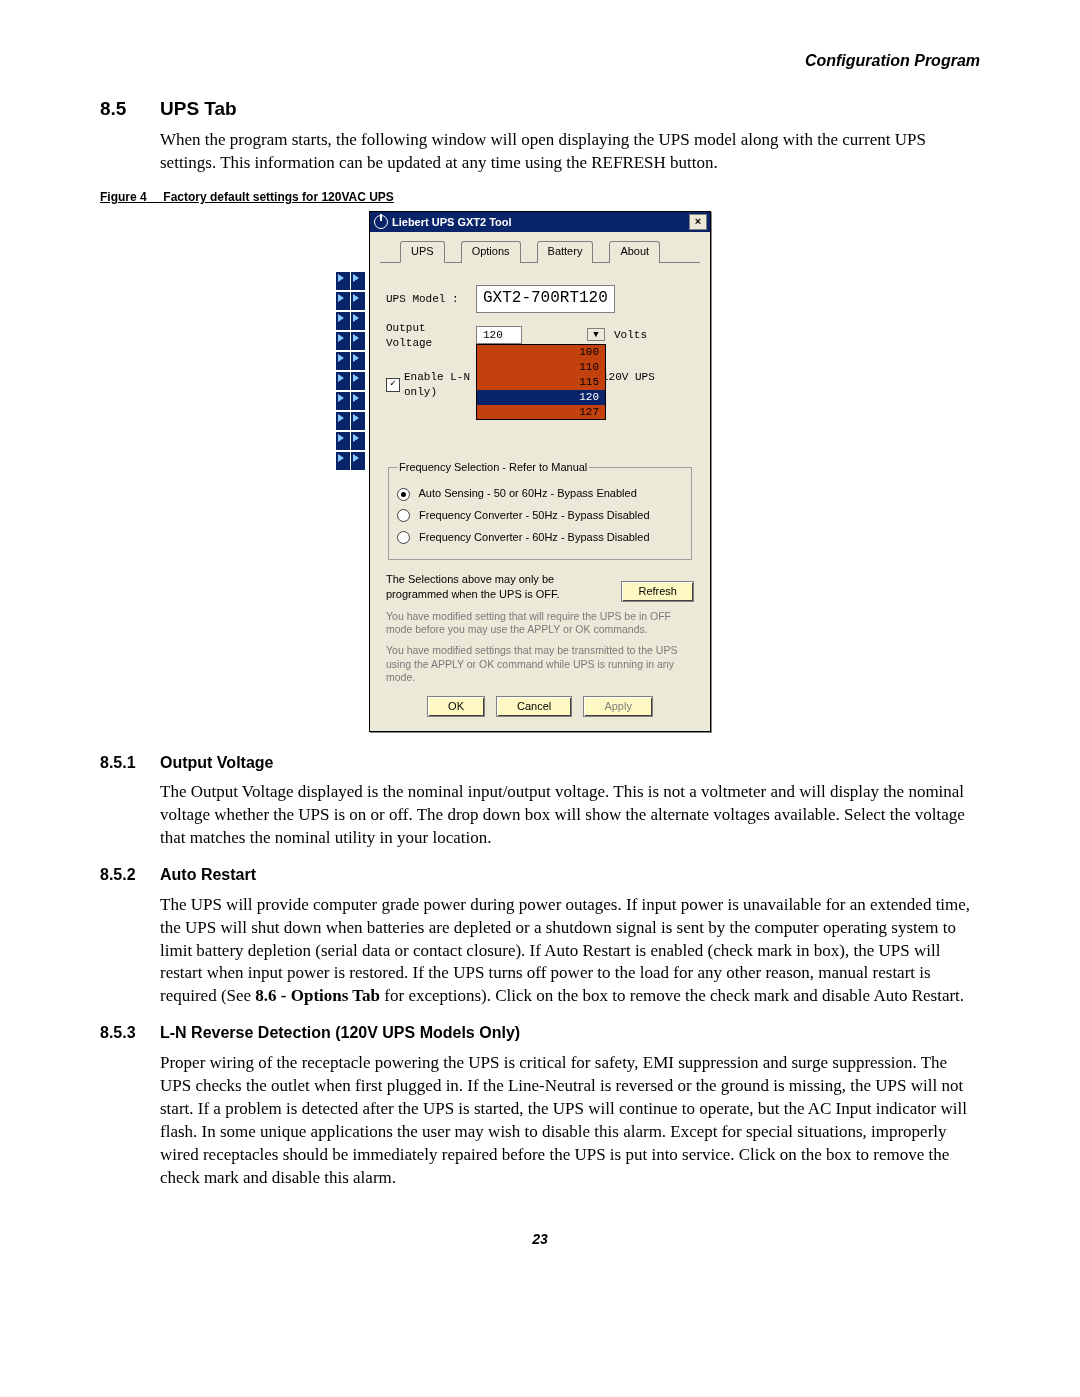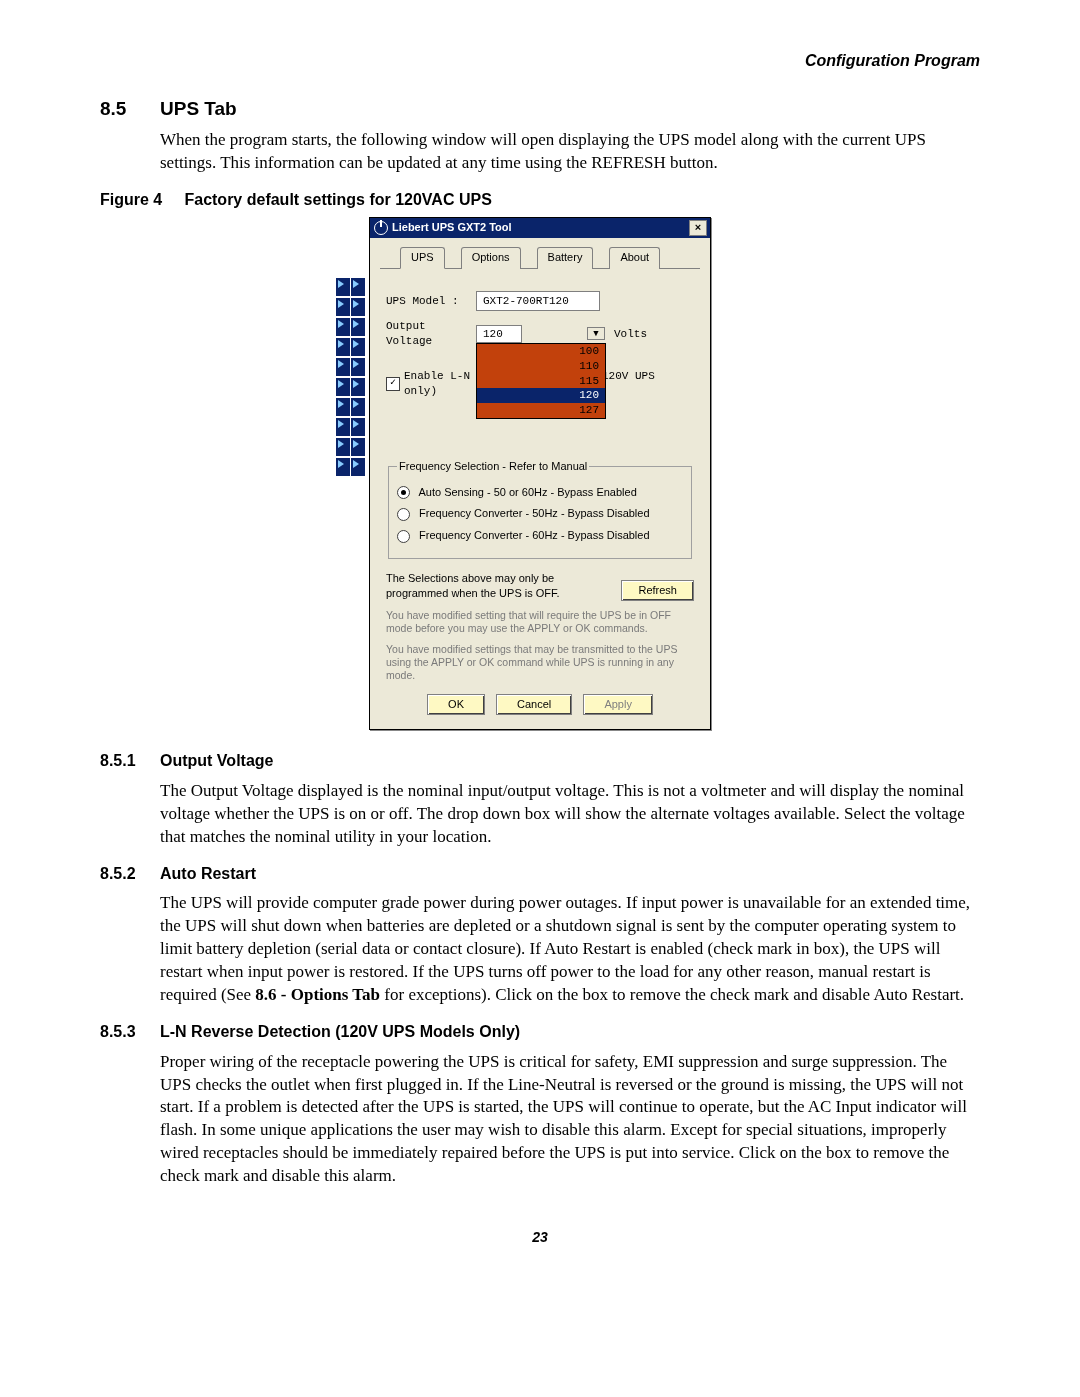--- a/index.html
+++ b/index.html
@@ -33,22 +33,23 @@
   }
   .sec-title {
     font-family: Arial, Helvetica, sans-serif;
     font-weight: bold;
     font-size: 19px;
   }
   .body-text { margin: 8px 0 14px 60px; }
   .figcap {
     font-family: Arial, Helvetica, sans-serif;
     font-weight: bold;
-    font-size: 16px;
+    font-size: 12px;
     margin: 6px 0 6px 0;
+    text-decoration: underline;
   }
 
   
   .dialog-wrap {
     display: flex;
     justify-content: center;
     margin: 4px 0 20px 0;
   }
   .dialog {
     width: 340px;
@@ -154,21 +155,21 @@
   }
   .tabbody { padding: 6px 6px 4px 6px; }
 
   .row { display:flex; align-items:center; margin: 8px 0; font-family: Liberation Mono, monospace; }
   .lbl { font-size: 11px; }
   .textbox {
     display:inline-block;
     border: 1px solid #7f7f7f;
     background: #fff;
     padding: 2px 6px;
-    font-size: 11px;
+    font-size: 16px;
     min-width: 110px;
     text-align: left;
   }
 
   .dropdown {
     position: relative;
     display: inline-block;
     width: 130px;
     vertical-align: middle;
   }

